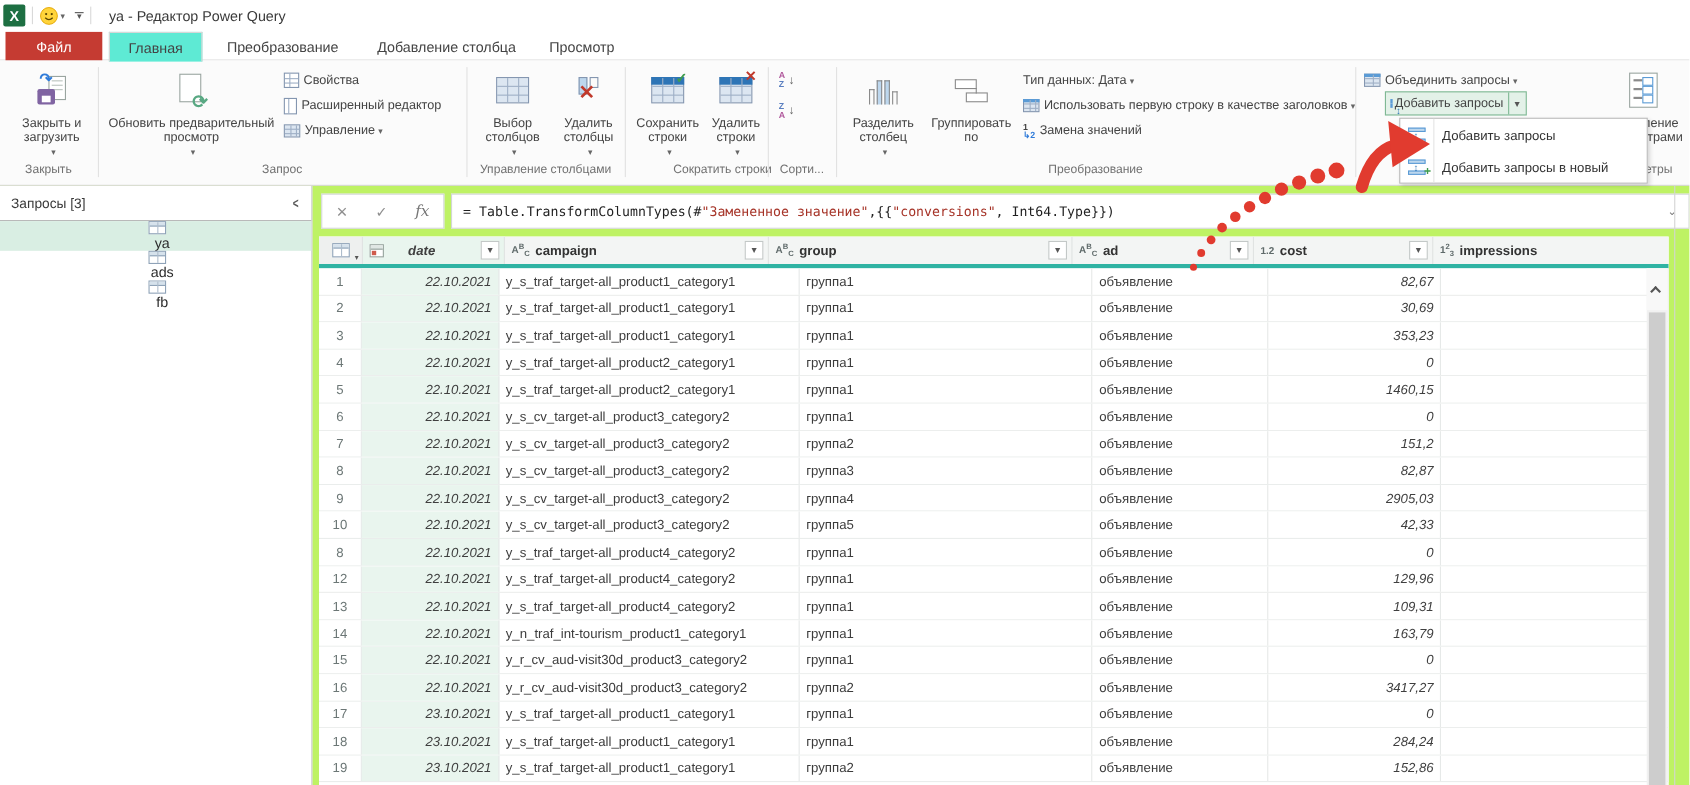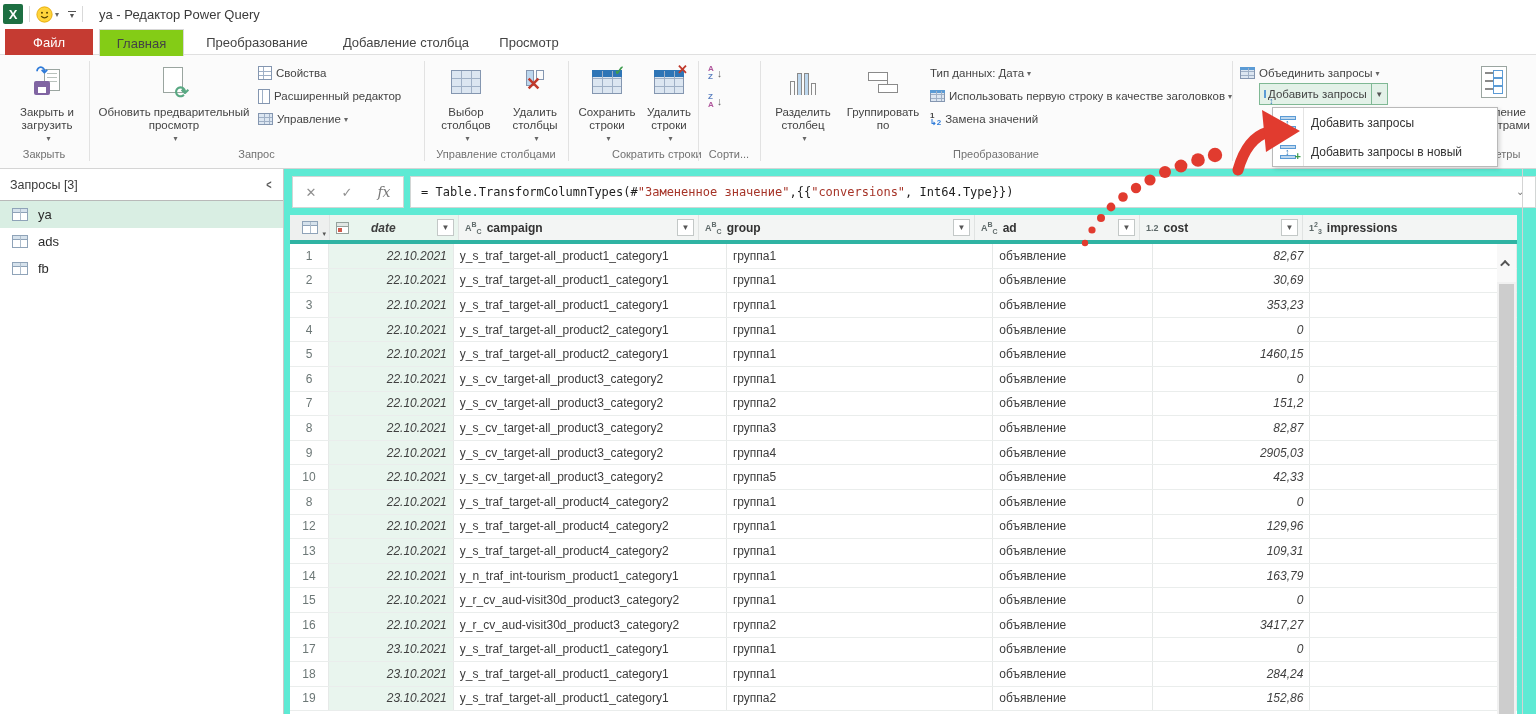--- a/index.html
+++ b/index.html
@@ -15,21 +15,21 @@
   .mini-caret { font-size:8px; color:#666; margin-left:2px; }
   .qat-caret { display:inline-flex; flex-direction:column; align-items:center; margin-left:9px; }
   .qat-caret .bar { width:8px; height:0; border-top:1.5px solid #555; margin-bottom:1px; }
   .qat-caret .v { font-size:7px; color:#555; line-height:5px; }
   .tb-title { font-size:13px; color:#3a3a3a; margin-left:10px; }
 
   
   .tabrow { left:0; top:28px; width:1536px; height:27px; background:#fff; border-bottom:1px solid #e0e0e0; }
   .tab { position:absolute; top:1px; height:26px; display:flex; align-items:center; justify-content:center; font-size:13px; color:#444; cursor:default; }
   .tab-file { left:5px; width:88px; background:#c53b32; color:#fff; top:1px; height:26px; }
-  .tab-active { background:#84cc16; border:1px solid #d7d7d7; border-bottom:none; height:27px; z-index:2; }
+  .tab-active { background:#5eead4; border:1px solid #d7d7d7; border-bottom:none; height:27px; z-index:2; }
 
   
   .ribbon { left:0; top:55px; width:1536px; height:114px; background:#fbfbfb; border-bottom:1px solid #d5d5d5; }
   .rdiv { position:absolute; top:6px; width:1px; height:100px; background:#e2e2e2; }
   .grplabel { position:absolute; top:93px; font-size:11px; color:#717171; text-align:center; white-space:nowrap; }
   .bigbtn { position:absolute; top:3px; height:88px; display:flex; flex-direction:column; align-items:center; font-size:11.5px; color:#444; text-align:center; line-height:13px; }
   .bigbtn .ic { height:40px; display:flex; align-items:center; justify-content:center; margin-top:4px; margin-bottom:4px; }
   .smallbtn { position:absolute; height:20px; display:flex; align-items:center; font-size:11.5px; color:#444; white-space:nowrap; }
   .smallbtn .ic { margin-right:4px; display:flex; }
   .caret::after { content:"▾"; font-size:8px; color:#666; margin-left:3px; }
@@ -91,27 +91,27 @@
   .append-box { position:absolute; left:1259px; top:28px; height:22px; display:flex; align-items:center; border:1px solid #7fb894; background:#e3f1e8; }
   .append-box .lbl { font-size:11.5px; color:#444; padding:0 4px; }
   .append-split { width:16px; align-self:stretch; border-left:1px solid #7fb894; display:flex; align-items:center; justify-content:center; font-size:8px; color:#555; }
   .menu { position:absolute; left:1272px; top:52px; width:226px; height:60px; background:#fff; border:1px solid #b9b9b9; box-shadow:2px 2px 4px rgba(0,0,0,.15); z-index:40; }
   .menu .icol { position:absolute; left:30px; top:0; bottom:0; width:1px; background:#e4e4e4; }
   .menu-item { height:29px; display:flex; align-items:center; font-size:12px; color:#333; }
   .menu-item .mic { width:30px; display:flex; justify-content:center; }
   .menu-item .ml { margin-left:8px; }
 
   
-  .content { left:0; top:169px; width:1536px; height:545px; background:#5eead4; }
+  .content { left:0; top:169px; width:1536px; height:545px; background:#bef264; }
 
   
   .sidebar { position:absolute; left:0; top:0; width:284px; height:545px; background:#fff; border-right:1px solid #c9c9c9; }
   .sb-head { display:flex; align-items:center; height:32px; padding:0 10px; font-size:12.5px; color:#3a3a3a; border-bottom:1px solid #b9b9b9; }
   .sb-collapse { margin-left:auto; color:#5a5a5a; font-size:13px; font-weight:bold; transform:scaleX(.7); }
-  .sb-item { display:flex; align-items:center; height:27px; padding-left:12px; font-size:13px; color:#2b2b2b; }
+  .sb-item { display:flex; align-items:center; height:27px; padding-left:12px; font-size:13px; color:#2b2b2b;flex-direction:column; }
   .sb-item.sel { background:#d9eee3; }
   .qicon { width:16px; height:13px; border:1px solid #8fa3b8; background:#fff; position:relative; margin-right:10px; }
   .qicon::before { content:""; position:absolute; left:0; right:0; top:0; height:3px; background:#d6e2ec; border-bottom:1px solid #8fa3b8; }
   .qicon::after { content:""; position:absolute; left:50%; top:0; bottom:0; width:1px; background:#aebdcc; }
 
   
   .fbar-btns { position:absolute; left:292px; top:7px; width:112px; height:32px; background:#fff; border:1px solid #d2d6d5; display:flex; align-items:center; justify-content:space-around; }
   .fbar-btns .b { color:#8f8f8f; font-size:13px; }
   .fbar-btns .fx { font-style:italic; font-family:"DejaVu Serif", serif; font-size:14px; color:#777; }
   .fbar { position:absolute; left:410px; top:7px; width:1126px; height:32px; background:#fff; border:1px solid #d2d6d5; display:flex; align-items:center; padding:0 26px 0 10px; font-family:"DejaVu Sans Mono", monospace; font-size:12px; white-space:pre; overflow:hidden; }

